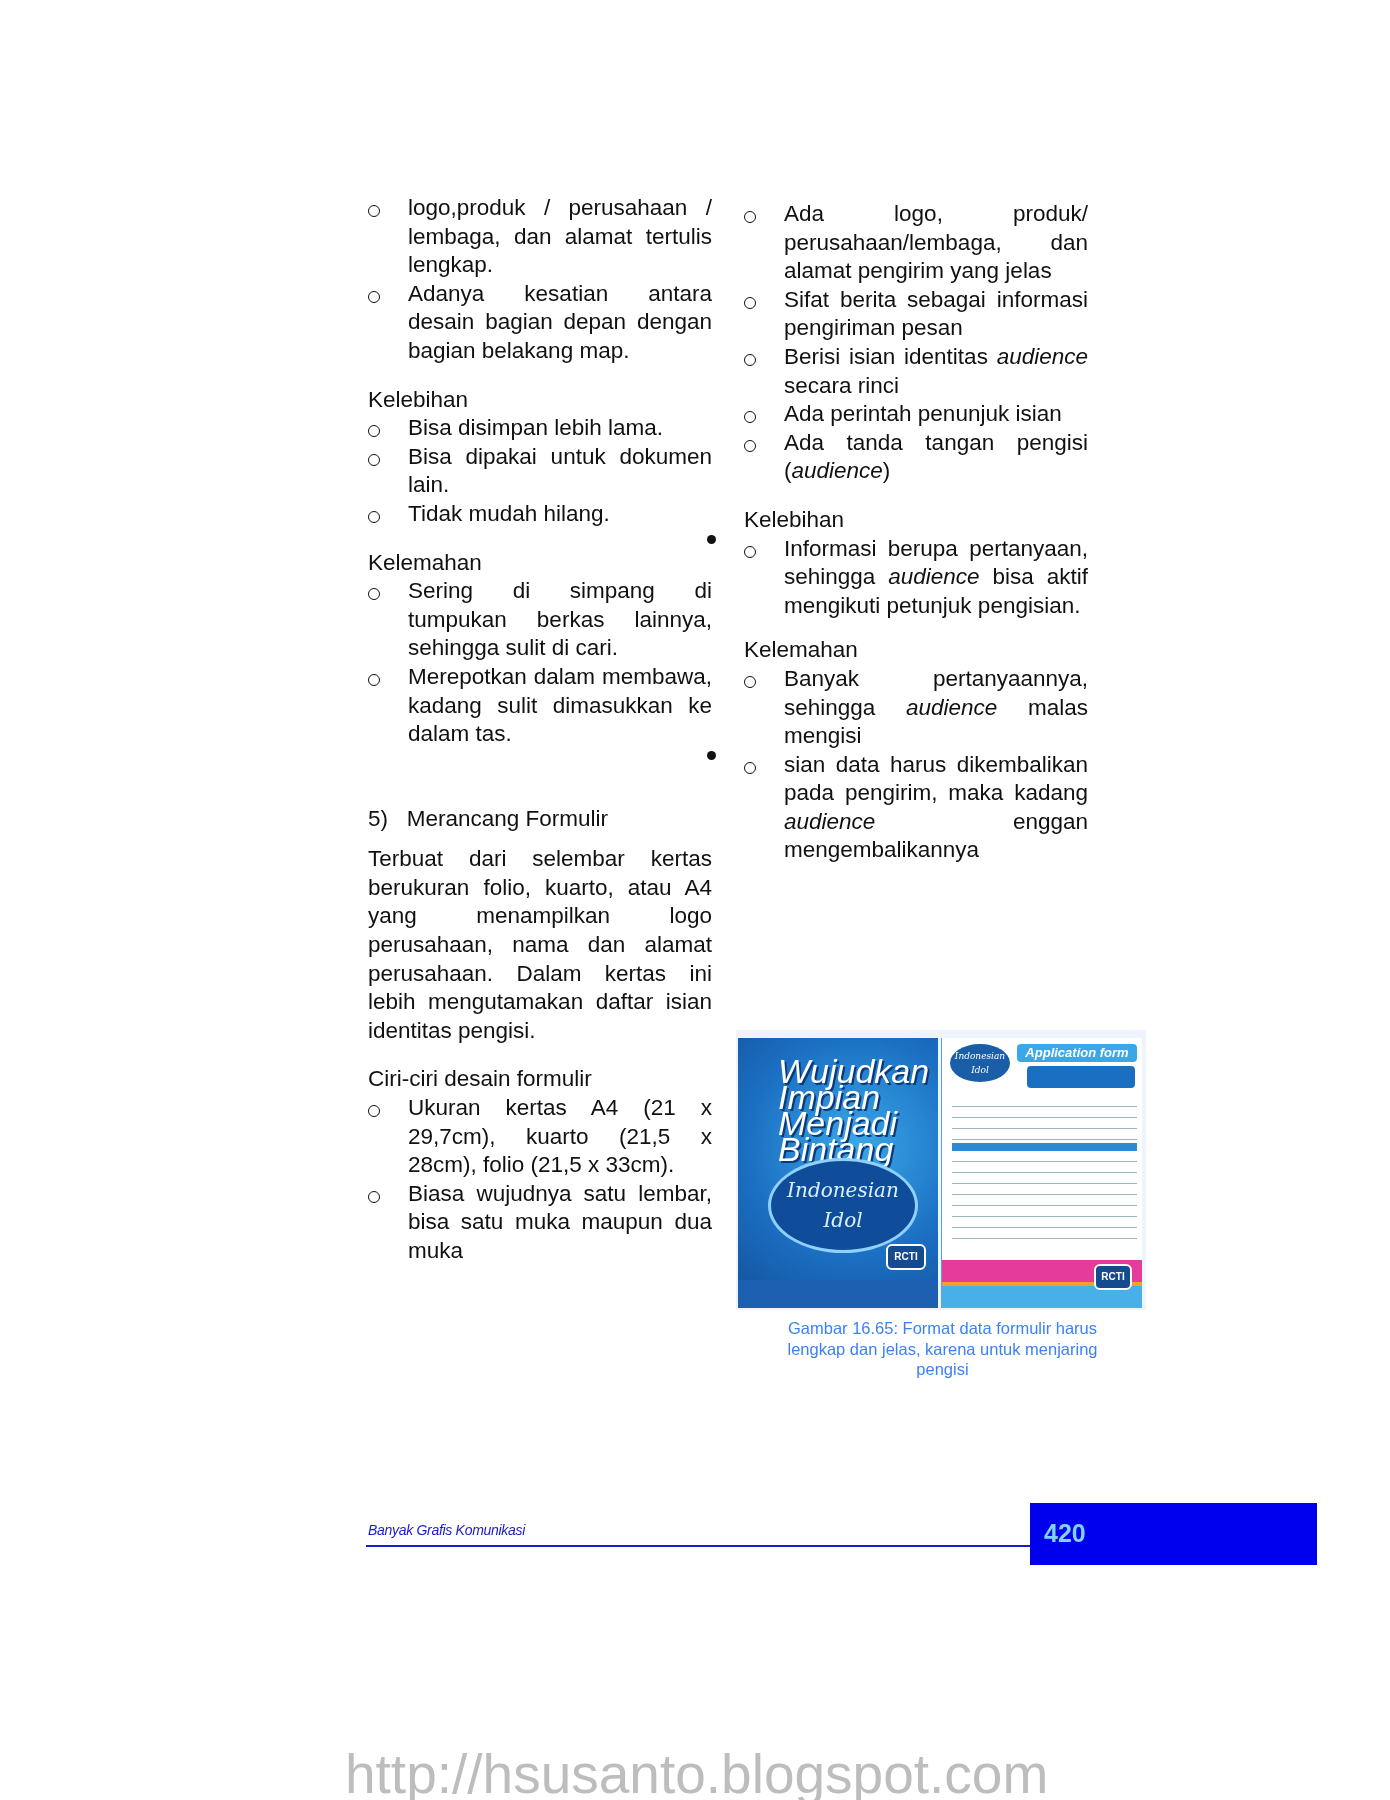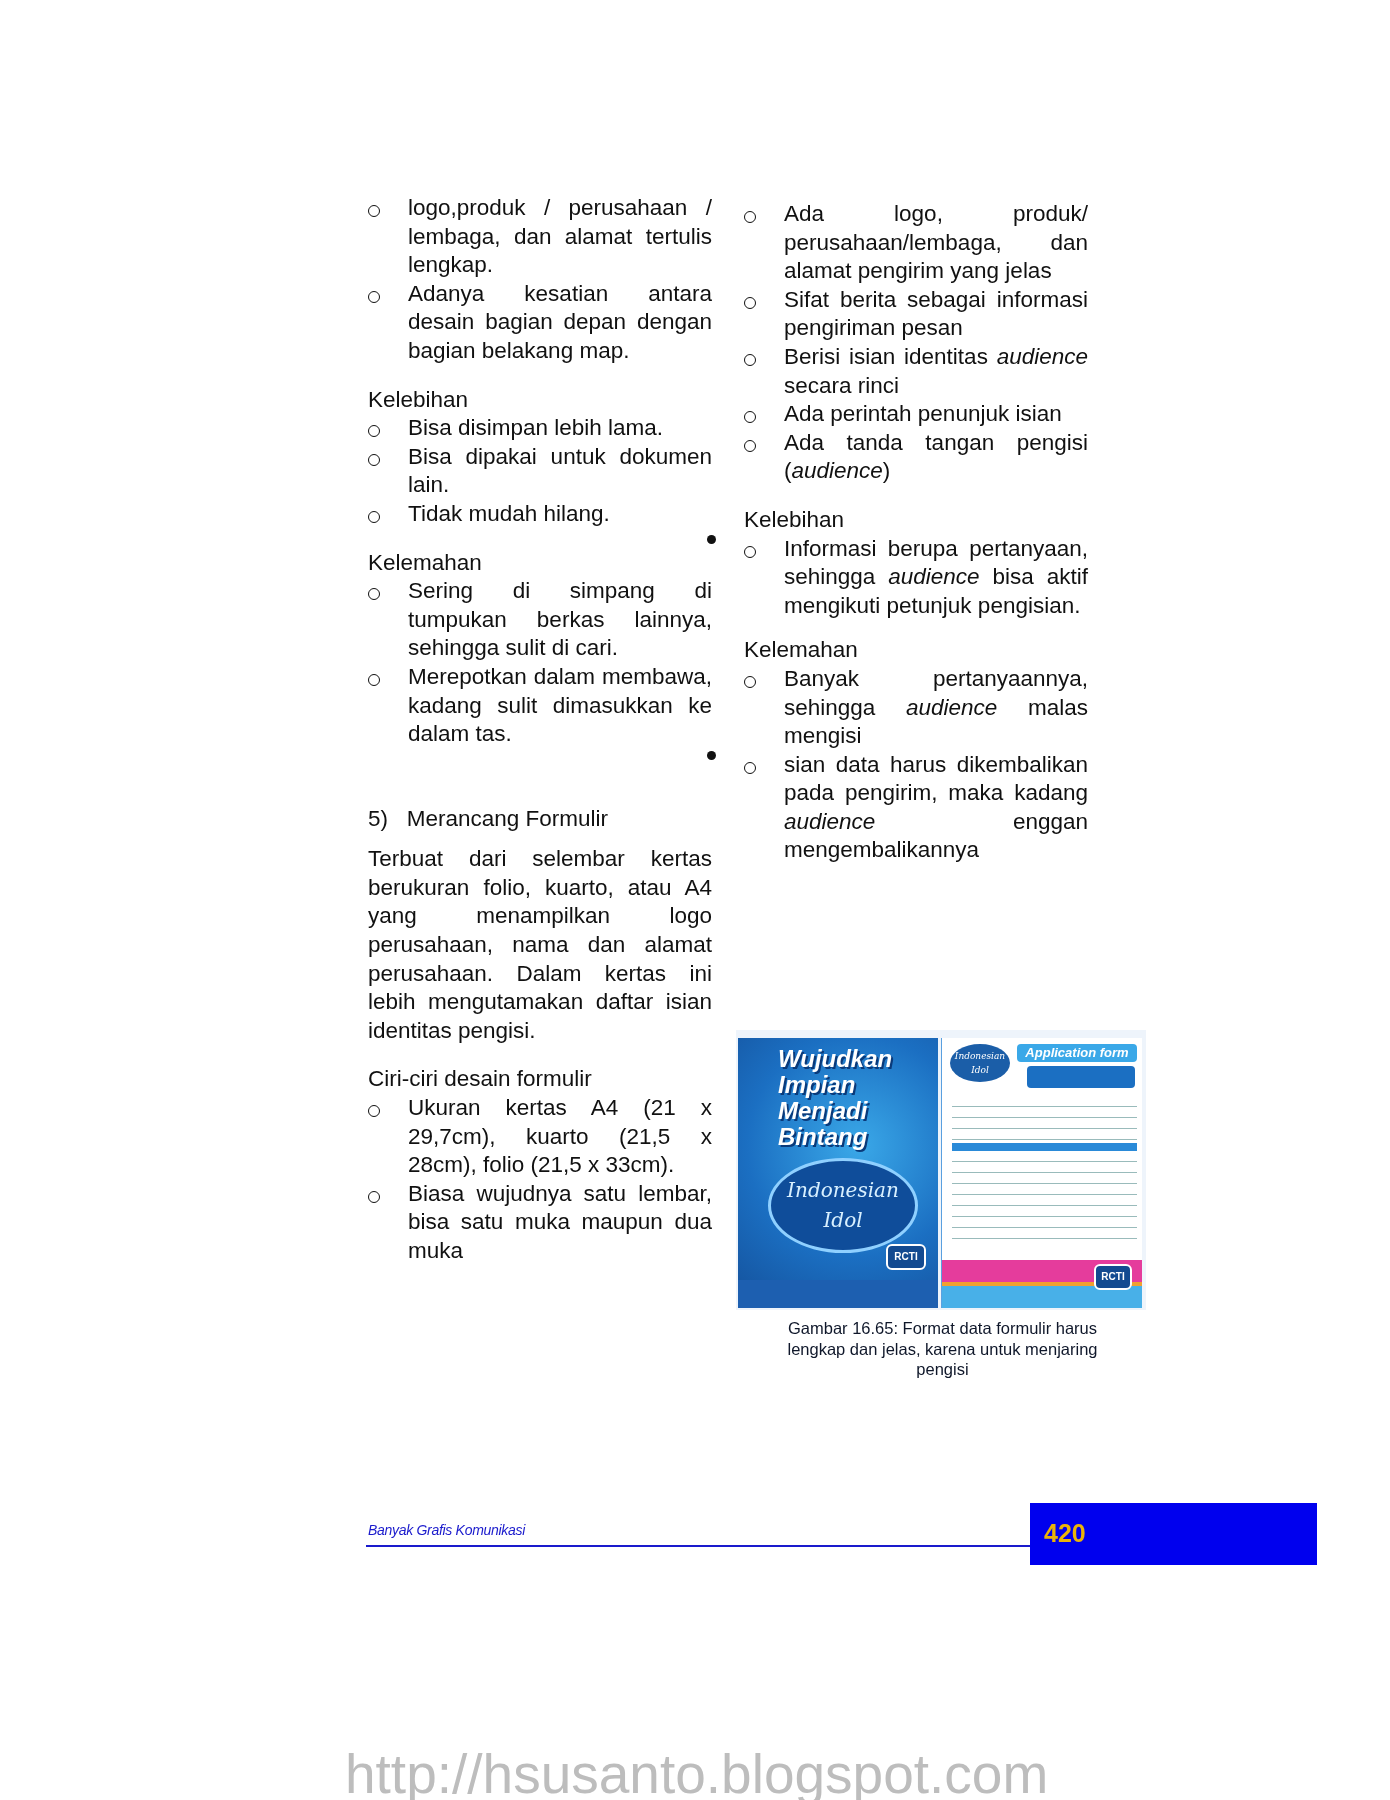--- a/index.html
+++ b/index.html
@@ -13,43 +13,43 @@
   .circle-bullet { display: inline-block; width: 10px; height: 10px; border: 1.4px solid #111; border-radius: 50%; margin-top: 11px; }
   .disc-bullet { position: absolute; width: 9px; height: 9px; background: #111; border-radius: 50%; }
   .heading { margin-top: 20px; }
   .para { text-align: justify; text-align-last: left; }
   .gap { height: 12px; }
   .gap-large { height: 56px; }
   em { font-style: italic; }
   .figure { position: absolute; left: 736px; top: 1030px; width: 410px; height: 280px; overflow: hidden; background: #eef4fb; }
   .fig-left { position: absolute; left: 2px; top: 8px; width: 200px; height: 270px;
               background: radial-gradient(circle at 60% 40%, #3aa8e8 0%, #1b6fc2 55%, #14509a 100%); }
-  .fig-left .title { position: absolute; left: 40px; top: 8px; width: 160px; color: #fff; font-weight: bold; font-style: italic;
-                     font-size: 24px; line-height: 26px; text-shadow: 2px 2px 0 #0a3a7a; }
+  .fig-left .title { position: absolute; left: 40px; top: 20px; width: 160px; color: #fff; font-weight: normal; font-style: italic;
+                     font-size: 34px; line-height: 26px; text-shadow: 2px 2px 0 #0a3a7a; }
   .fig-left .oval { position: absolute; left: 30px; top: 120px; width: 150px; height: 95px; border-radius: 50%;
                     background: #0f4d9a; border: 3px solid #8fd0ff; color: #d8f0ff; font-style: italic; font-family: "DejaVu Serif", serif;
                     font-size: 20px; text-align: center; line-height: 30px; padding-top: 14px; box-sizing: border-box; }
   .fig-left .bottom-bar { position: absolute; left: 0; bottom: 0; width: 200px; height: 28px; background: #1d5fb0; }
   .fig-left .logo { position: absolute; right: 12px; bottom: 38px; width: 36px; height: 22px; border: 2px solid #fff; border-radius: 6px; background:#134a90; color:#fff; font-size: 10px; font-weight:bold; text-align:center; line-height:22px; }
   .fig-right { position: absolute; left: 205px; top: 8px; width: 200px; height: 270px; background: #fff; border-left: 1px solid #5aa0e0; }
   .fig-right .idol-oval { position: absolute; left: 8px; top: 6px; width: 60px; height: 38px; border-radius: 50%; background: #1b5ea8; color:#fff; font-style: italic; font-family: "DejaVu Serif", serif; font-size: 9px; text-align:center; line-height: 14px; padding-top: 5px; box-sizing: border-box; }
   .fig-right .app-title { position: absolute; left: 75px; top: 6px; width: 120px; height: 18px; background: #3aa8e8; color:#fff; font-size: 13px; font-weight: bold; font-style: italic; text-align:center; line-height: 18px; border-radius: 4px; }
   .fig-right .blue-box { position: absolute; left: 85px; top: 28px; width: 108px; height: 22px; background: #1b6fc2; border-radius: 4px; }
   .fig-right .form-lines { position: absolute; left: 10px; top: 58px; width: 185px; height: 145px;
       background: repeating-linear-gradient(to bottom, #fff 0px, #fff 10px, #9bb 10px, #9bb 11px); }
   .fig-right .stripe { position: absolute; left: 10px; top: 105px; width: 185px; height: 8px; background: #2a8ad8; }
   .fig-right .pink-bar { position: absolute; left: 0; top: 222px; width: 200px; height: 22px; background: #e53c9c; }
   .fig-right .orange-bar { position: absolute; left: 0; top: 244px; width: 200px; height: 4px; background: #f0a030; }
   .fig-right .bottom-blue { position: absolute; left: 0; top: 248px; width: 200px; height: 22px; background: #48b0e8; }
   .fig-right .logo2 { position: absolute; right: 10px; top: 226px; width: 34px; height: 22px; border: 2px solid #fff; border-radius: 6px; background:#134a90; color:#fff; font-size: 10px; font-weight:bold; text-align:center; line-height:22px; }
-  .caption { position: absolute; left: 760px; top: 1318px; width: 365px; text-align: center; font-size: 16.5px; line-height: 20.5px; color: #0f172a; }
+  .caption { position: absolute; left: 760px; top: 1318px; width: 365px; text-align: center; font-size: 16.5px; line-height: 20.5px; color: #3b82f6; }
   .footer-text { position: absolute; left: 368px; top: 1522px; font-size: 14px; font-style: italic; color: #1a1acc; letter-spacing: -0.3px; }
   .footer-line { position: absolute; left: 366px; top: 1545px; width: 672px; height: 2px; background: #1a1acc; }
   .page-box { position: absolute; left: 1030px; top: 1503px; width: 287px; height: 62px; background: #0000ee; }
-  .page-num { position: absolute; left: 14px; top: 16px; color: #eab308; font-weight: bold; font-size: 25px; }
+  .page-num { position: absolute; left: 14px; top: 16px; color: #7dd3fc; font-weight: bold; font-size: 25px; }
   .watermark { position: absolute; left: 345px; top: 1742px; font-size: 55px; color: #bdbdbd; letter-spacing: 0px; white-space: nowrap; }
 </style>
 </head>
 <body>
 
 <div class="col col-left">
   <div class="item"><span class="bullet"><span class="circle-bullet"></span></span><span>logo,produk / perusahaan / lembaga, dan alamat tertulis lengkap.</span></div>
   <div class="item"><span class="bullet"><span class="circle-bullet"></span></span><span>Adanya kesatian antara desain bagian depan dengan bagian belakang map.</span></div>
 
   <div class="heading">Kelebihan</div>

